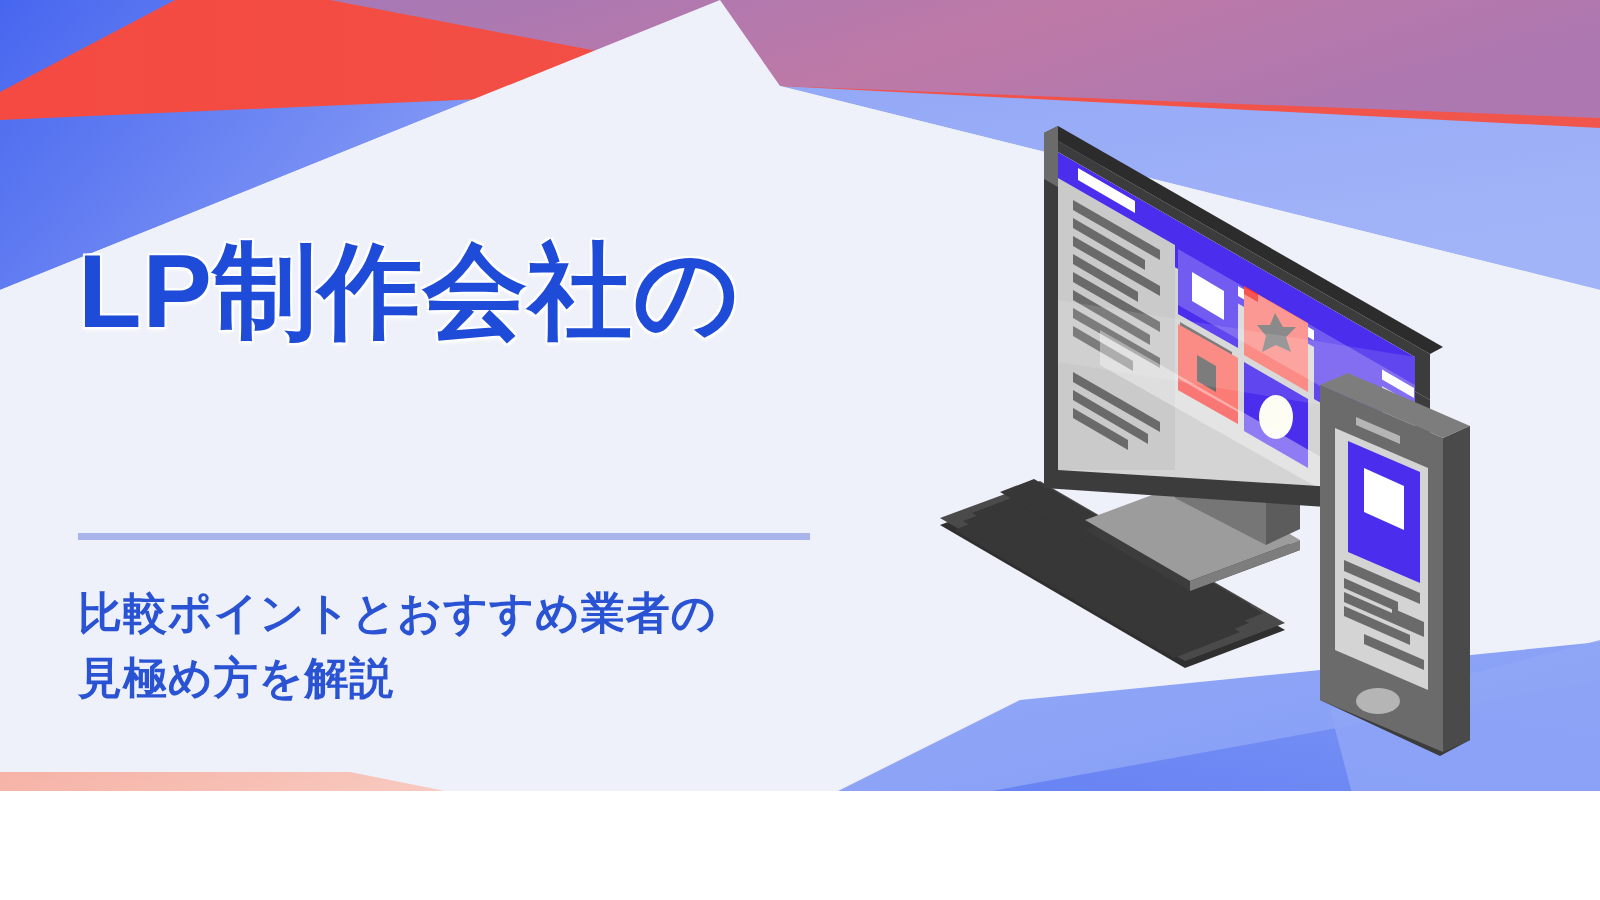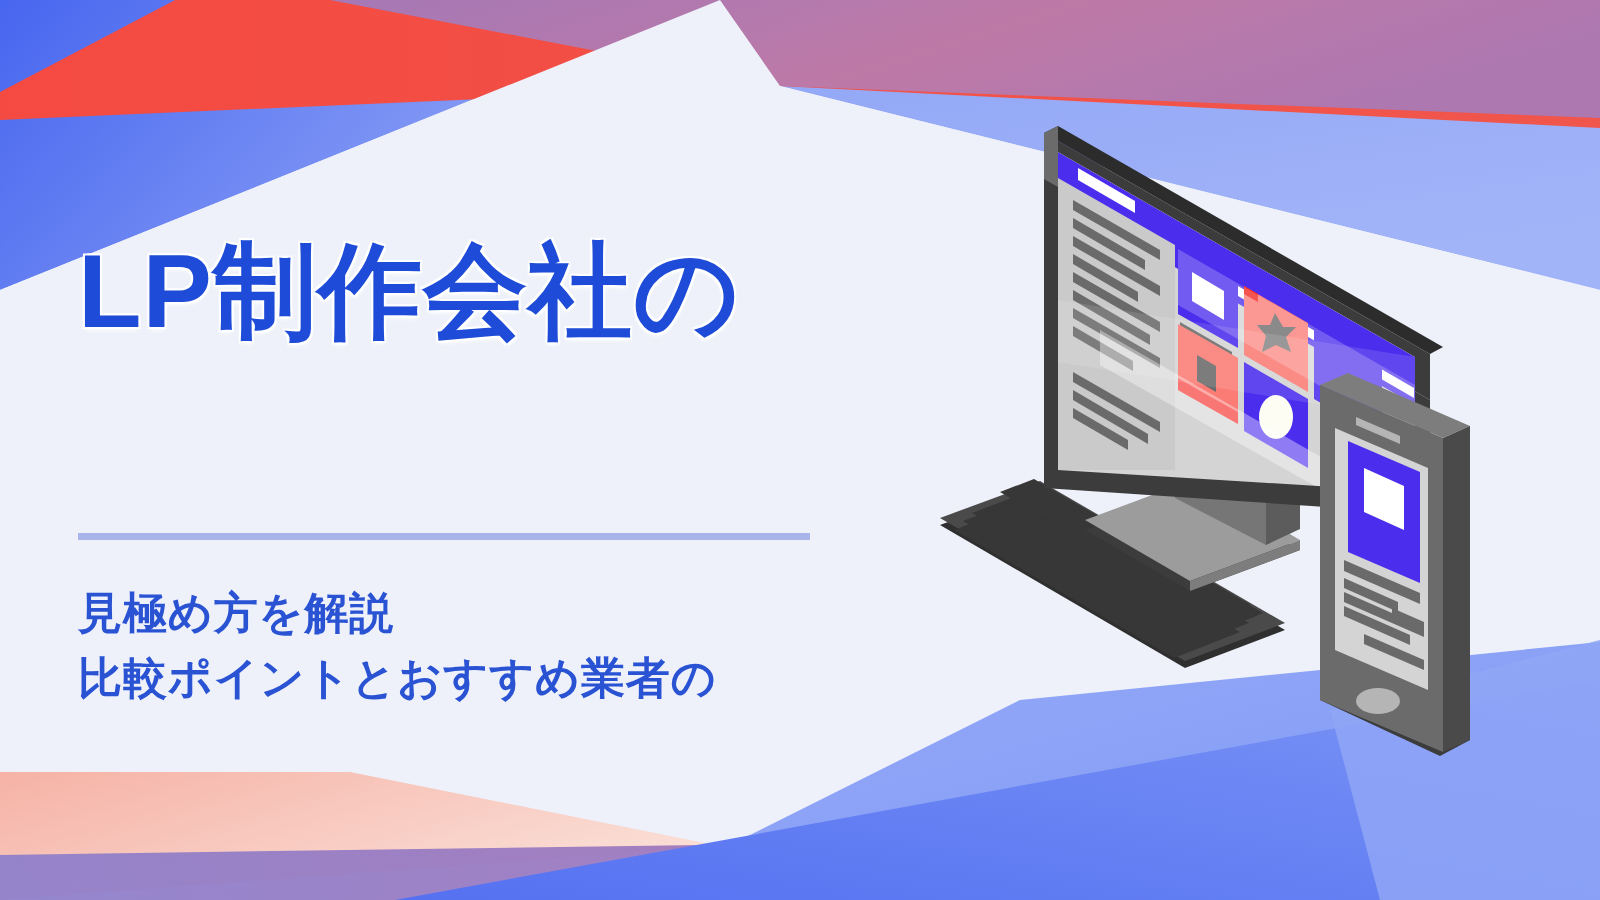--- a/index.html
+++ b/index.html
@@ -3,21 +3,21 @@
 <meta charset="utf-8">
 <style>
   html, body {
     margin: 0;
     padding: 0;
     background: #ffffff;
   }
   #banner {
     position: relative;
     width: 1600px;
-    height: 900px;
+    height: 791px;
     overflow: hidden;
     background: #eab308;
     font-family: "Liberation Sans", "DejaVu Sans", sans-serif;
   }
   #bg-svg, #art-svg {
     position: absolute;
     top: 0;
     left: 0;
     width: 1600px;
     height: 900px;
@@ -268,17 +268,17 @@
     </g>
   </svg>
 
   <div id="text-block">
     <h1 class="headline">LP制作会社の</h1>
   </div>
 
   <div id="divider"></div>
 
   <div id="sub-block">
+    <p class="subline">比較ポイントとおすすめ業者の</p>
     <p class="subline">見極め方を解説</p>
-    <p class="subline">比較ポイントとおすすめ業者の</p>
   </div>
 
 </div>
 
 </body></html>

